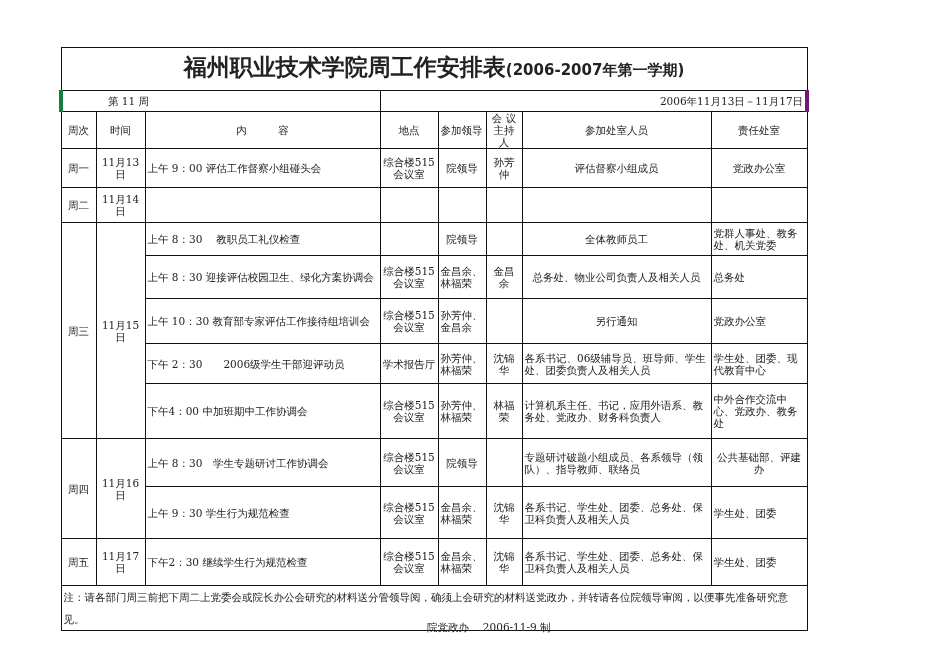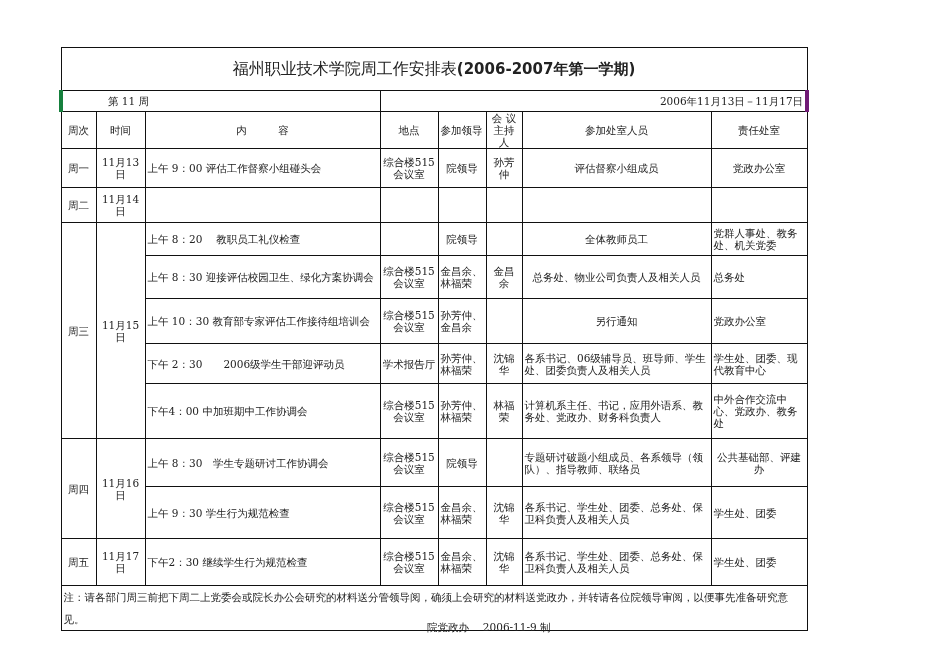--- a/index.html
+++ b/index.html
@@ -2,21 +2,21 @@
 <html><head>
 <meta charset="utf-8">
 <style>
   html, body { margin: 0; padding: 0; background: #ffffff; }
   body { width: 936px; height: 662px; position: relative; overflow: hidden;
          font-family: "DejaVu Serif", "Liberation Serif", serif; color: #222; }
   table.sheet { position: absolute; left: 59px; top: 47px; border-collapse: collapse;
                 table-layout: fixed; width: 746px; font-size: 10.5px; line-height: 12px; }
   table.sheet td { border: 1px solid #111; padding: 0 2px; vertical-align: middle; overflow: hidden; }
   .title-cell { height: 42px; text-align: center; border-bottom: 1px solid #111; }
-  .title-main { font-family: "DejaVu Sans", "Liberation Sans", sans-serif; font-weight: normal; font-size: 16px; letter-spacing: 0px; }
+  .title-main { font-family: "DejaVu Sans", "Liberation Sans", sans-serif; font-weight: bold; font-size: 23px; letter-spacing: 0px; }
   .title-sub { font-family: "DejaVu Sans", "Liberation Sans", sans-serif; font-weight: bold; font-size: 15px; }
   .week-row td { height: 20px; border-left: none; border-right: none; }
   .week-row td.first { border-left: 4px solid #15803d; }
   .week-row td.last { border-right: 4px solid #701a75; }
   .c { text-align: center; }
   .l { text-align: left; }
   .thick-top td { border-top: 3px solid #111; }
   .note-cell { height: 38px; text-align: left; vertical-align: top; padding-top: 6px; line-height: 22px; }
   .hdr td { height: 31px; }
 </style>
@@ -76,21 +76,21 @@
     <td class="c"></td>
     <td class="c"></td>
     <td class="c"></td>
     <td class="c"></td>
     <td class="c"></td>
   </tr>
 
   <tr style="height:33px">
     <td rowspan="5" class="c">周三</td>
     <td rowspan="5" class="c">11月15日</td>
-    <td class="l">上午 8：20　 教职员工礼仪检查</td>
+    <td class="l">上午 8：30　 教职员工礼仪检查</td>
     <td class="c"></td>
     <td class="c">院领导</td>
     <td class="c"></td>
     <td class="c">全体教师员工</td>
     <td class="l">党群人事处、教务处、机关党委</td>
   </tr>
   <tr style="height:43px">
     <td class="l">上午 8：30 迎接评估校园卫生、绿化方案协调会</td>
     <td class="c">综合楼515会议室</td>
     <td class="l">金昌余、林福荣</td>

